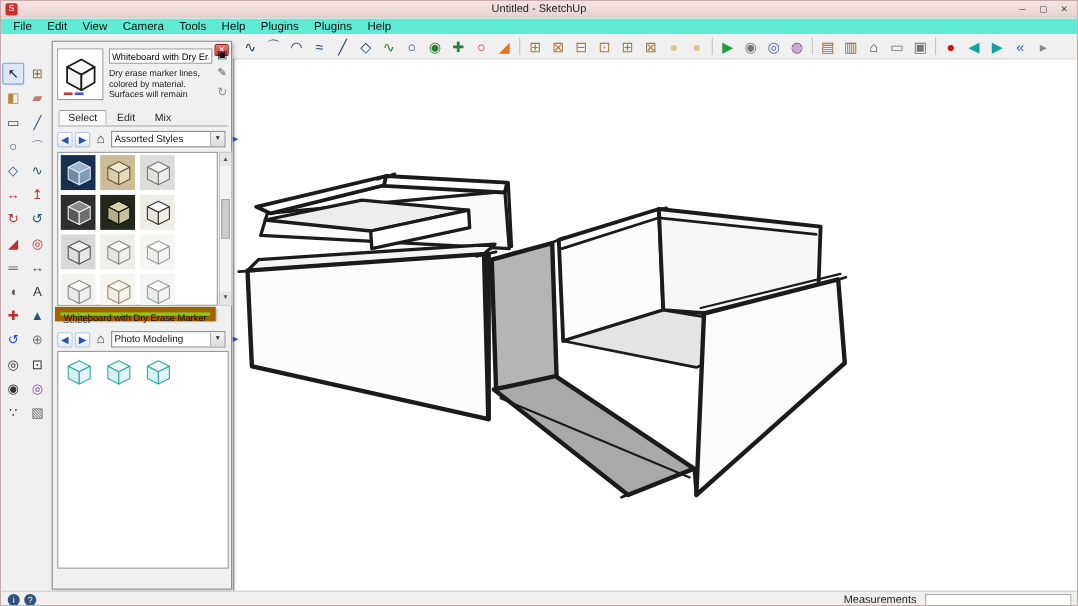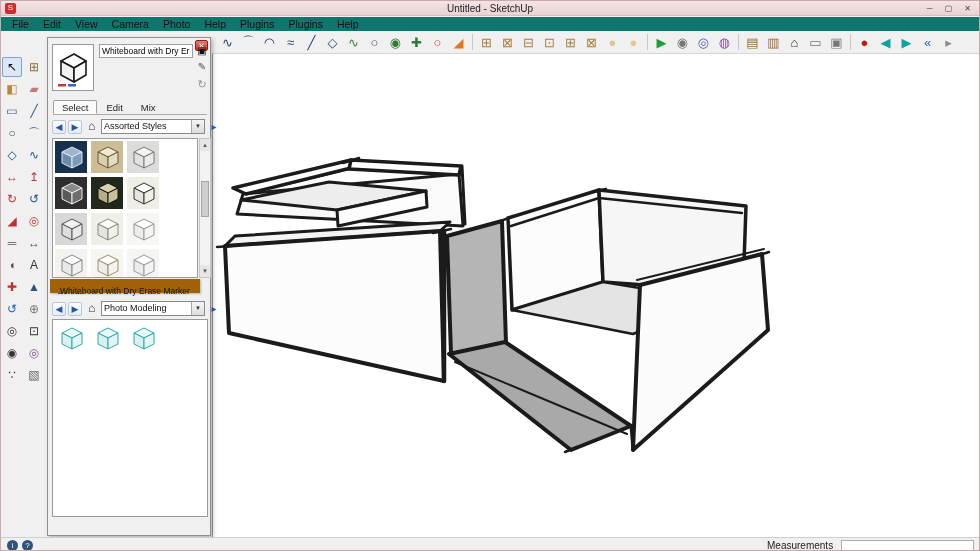--- a/index.html
+++ b/index.html
@@ -12,21 +12,21 @@
   .titlebar{position:absolute;left:0;top:0;width:100%;height:15px;
     background:linear-gradient(#f5e4e4,#e9d2d2);border-bottom:1px solid #d8bcbc}
   .app-logo{position:absolute;left:4px;top:2px;width:11px;height:11px;background:#c9302c;
     border-radius:2px;color:#fff;font-size:8px;line-height:10px;text-align:center}
   .title-text{position:absolute;left:0;right:0;text-align:center;font-size:10px;line-height:15px;color:#222}
   .win-controls{position:absolute;right:2px;top:0;display:flex;height:15px}
   .win-btn{width:19px;text-align:center;font-size:8px;line-height:15px;color:#444;cursor:default}
 
   
   .menubar{position:absolute;top:16px;left:0;width:100%;height:14px;display:flex;
-    align-items:center;padding-left:4px;background:#0f766e}
+    align-items:center;padding-left:4px;background:#5eead4}
   .menu-item{padding:0 7px;font-size:10.5px;line-height:14px;color:#111}
 
   
   .toolbar{position:absolute;top:30px;left:0;width:100%;height:22px;display:flex;
     align-items:center;padding-left:216px;background:#f0f0f0}
   .tb-group{display:flex;align-items:center}
   .ticon{width:21px;height:20px;display:flex;align-items:center;justify-content:center;
     font-size:13px;border-radius:2px;cursor:default}
   .tb-sep{width:1px;height:16px;background:#c6c6c6;margin:0 3px}
 
@@ -92,22 +92,22 @@
   .sthumb{width:34px;height:34px;margin:1px;cursor:default}
   .sthumb svg{display:block}
   .sthumb polygon{stroke-width:1;stroke-linejoin:round}
   .vscroll{position:absolute;left:151px;top:100px;width:12px;height:140px;background:#f3f3f3;
     border:1px solid #c6c6c6}
   .scroll-btn{height:12px;font-size:6px;text-align:center;line-height:12px;color:#555;
     background:#e6e6e6;cursor:default}
   .scroll-btn.down{position:absolute;bottom:0;left:0;width:100%}
   .scroll-thumb{position:absolute;left:1px;top:42px;width:8px;height:36px;background:#cdcdcd;
     border:1px solid #a6a6a6;cursor:default}
-  .tooltip{position:absolute;left:2px;top:241px;height:13px;background:#14b8a6;
-    border:7px solid #a16207;font-size:8.5px;line-height:11px;padding:0 3px;white-space:nowrap;
+  .tooltip{position:absolute;left:2px;top:241px;height:13px;background:#84cc16;
+    border:5px solid #a16207;font-size:8.5px;line-height:11px;padding:0 3px;white-space:nowrap;
     z-index:5;box-shadow:1px 1px 2px rgba(0,0,0,.25)}
   .pane-label{position:absolute;left:9px;top:248px;font-size:9px;color:#333;z-index:1}
   .secondary-area{position:absolute;left:4px;top:281px;width:156px;height:198px;background:#fff;
     border:1px solid #9a9a9a;display:flex;flex-wrap:wrap;align-content:flex-start;padding:1px}
 </style>
 </head>
 <body>
 
 <div id="window">
 
@@ -120,21 +120,21 @@
       <span class="win-btn">✕</span>
     </span>
   </div>
 
   <div class="menubar">
 
   <span class="menu-item">File</span>
       <span class="menu-item">Edit</span>
       <span class="menu-item">View</span>
       <span class="menu-item">Camera</span>
-      <span class="menu-item">Photo</span>
+      <span class="menu-item">Tools</span>
       <span class="menu-item">Help</span>
       <span class="menu-item">Plugins</span>
       <span class="menu-item">Plugins</span>
       <span class="menu-item">Help</span>
     </div>
 
   <div class="toolbar">
     <span class="tb-group">
 
     <span class="ticon" style="color: rgb(31, 63, 119);">∿</span>
@@ -277,20 +277,21 @@
             <polygon points="8,16 21,9 33,16 21,23" fill="#ffffff"></polygon>
             <polygon points="8,16 21,23 21,37 8,30" fill="#f2f2f2"></polygon>
             <polygon points="33,16 21,23 21,37 33,30" fill="#fafafa"></polygon>
           </g>
           <rect x="5" y="39" width="8" height="2.5" fill="#c23b3b"></rect>
           <rect x="15" y="39" width="8" height="2.5" fill="#3b62c2"></rect>
         </svg>
       </div>
 
       <input class="name-input" value="Whiteboard with Dry Era" style="">
+      <div class="desc-text">Dry erase marker lines, colored by material. Surfaces will remain</div>
 
       <span class="side-icon" id="pane-toggle">▣</span>
       <span class="side-icon" id="dropper">✎</span>
       <span class="side-icon" id="refresh">↻</span>
 
       <div class="tabs">
 
       <span class="tab active">Select</span>
           <span class="tab">Edit</span>
           <span class="tab">Mix</span>

